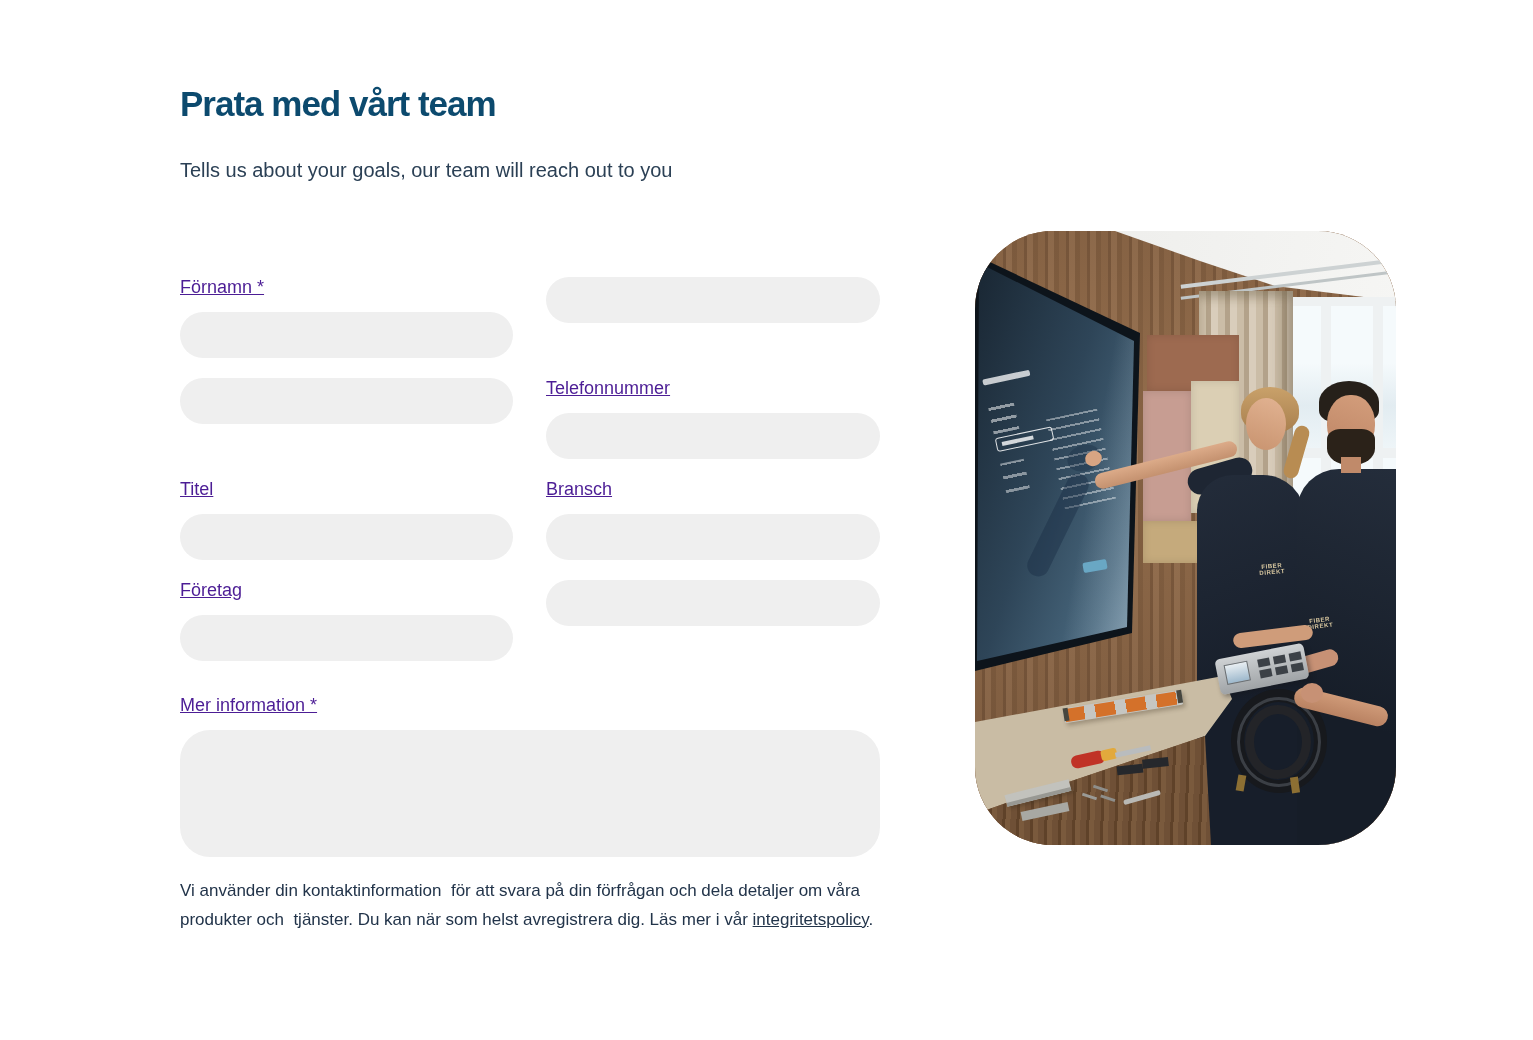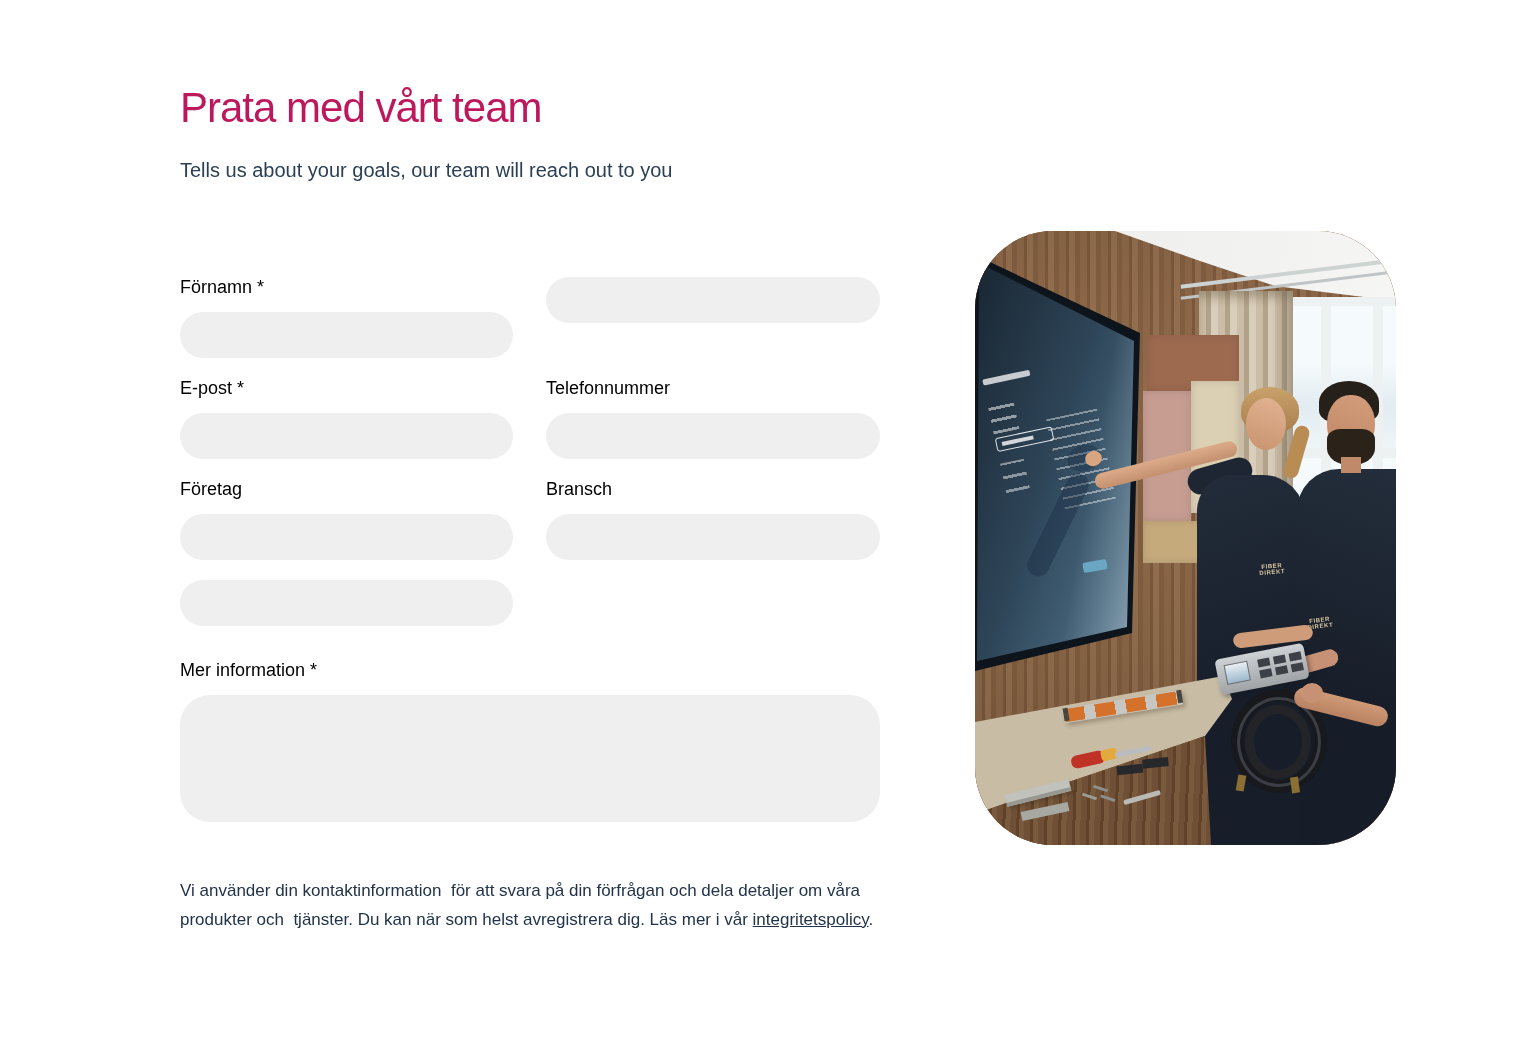--- a/index.html
+++ b/index.html
@@ -1,27 +1,27 @@
 <!DOCTYPE html>
 <html><head>
 <meta charset="utf-8">
 <style>
   * { margin:0; padding:0; box-sizing:border-box; }
   html,body { width:1533px; height:1040px; background:#ffffff; overflow:hidden;
               font-family:"Liberation Sans", sans-serif; }
   .page { position:relative; width:1533px; height:1040px; background:#ffffff; }
 
   
-  .page-title { position:absolute; left:180px; top:84px; font-size:42px; font-weight:normal;
-                letter-spacing:-1px; color:#be185d; }
+  .page-title { position:absolute; left:180px; top:84px; font-size:35px; font-weight:bold;
+                letter-spacing:-1px; color:#0c4a6e; }
   .subtitle { position:absolute; left:180px; top:150px; width:620px; font-size:20px;
               line-height:40px; color:#2b4055; }
   .contact-form { position:absolute; left:180px; top:277px; width:700px; }
   .form-grid { display:grid; grid-template-columns:333px 334px; column-gap:33px; row-gap:20px; }
-  .field label { display:block; font-size:18px; color:#000000; margin-bottom:14px; }
+  .field label { display:block; font-size:18px; color:#4c1d95; margin-bottom:14px;text-decoration:underline; }
   .field input { width:100%; height:46px; border:0; outline:none; background:#efefef;
                  border-radius:24px; padding:0 18px; font-size:16px; color:#22344a; }
   .field-full { margin-top:34px; }
   .field-full textarea { width:700px; height:127px; border:0; outline:none; background:#efefef;
                  border-radius:30px; padding:16px 20px; font-size:16px; color:#22344a; resize:none; }
   .privacy { position:absolute; left:180px; top:876px; width:706px; font-size:17px;
              line-height:29px; color:#22344a; white-space:pre-wrap; }
   .privacy a { color:#22344a; text-decoration:underline; cursor:pointer; }
 
   
@@ -173,33 +173,36 @@
   <form class="contact-form">
     <div class="form-grid">
       <div class="field">
         <label>Förnamn *</label>
         <input type="text" value="" style="">
       </div>
       <div class="field">
         <input type="text" value="" style="">
       </div>
       <div class="field">
-        <label>E-post *</label>
         <input type="text" value="" style="">
       </div>
       <div class="field">
         <label>Telefonnummer</label>
         <input type="text" value="" style="">
       </div>
       <div class="field">
+        <label>Titel</label>
+        <input type="text" value="" style="">
+      </div>
+      <div class="field">
+        <label>Bransch</label>
+        <input type="text" value="" style="">
+      </div>
+      <div class="field">
         <label>Företag</label>
-        <input type="text" value="" style="">
-      </div>
-      <div class="field">
-        <label>Bransch</label>
         <input type="text" value="" style="">
       </div>
       <div class="field">
         <input type="text" value="" style="">
       </div>
     </div>
     <div class="field field-full">
       <label>Mer information *</label>
       <textarea style=""></textarea>
     </div>

